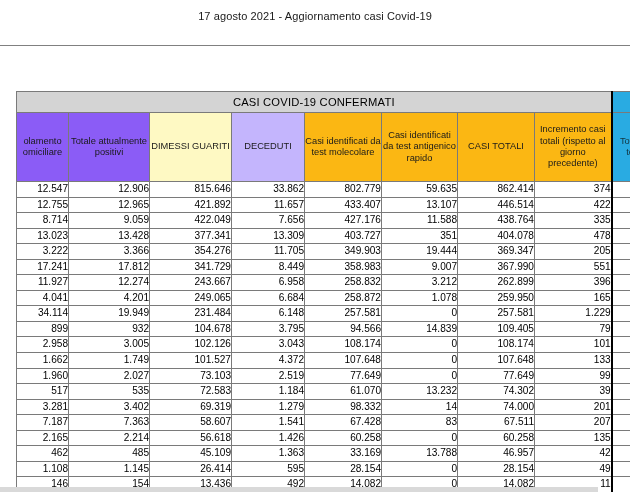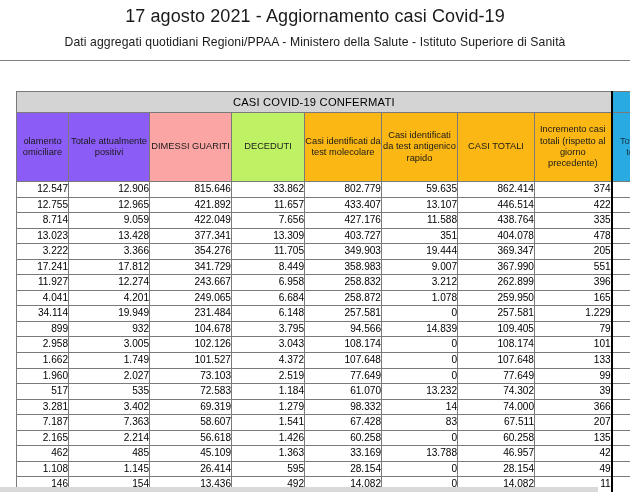--- a/index.html
+++ b/index.html
@@ -8,21 +8,21 @@
     font-family:"Liberation Sans",sans-serif;color:#000;
   }
   .page{position:relative;width:630px;height:492px;background:#fff;}
 
   
   .titles{padding-top:8px;}
   .title-line{
     text-align:center;font-size:13px;color:#1a1a1a;
     line-height:17px;letter-spacing:.1px;
   }
-  .title-main{font-size:18px;margin-bottom:9px;}
+  .title-main{font-size:11px;margin-bottom:20px;}
   .title-sub{font-size:12.2px;}
   .title-rule{
     margin-top:9px;border-top:1.6px solid #808080;width:630px;
   }
 
   
   .table-wrap{position:absolute;left:16px;top:91px;width:630px;}
   table.grid{
     border-collapse:collapse;table-layout:fixed;width:636px;
     font-size:9.6px;
@@ -47,22 +47,22 @@
     font-weight:bold;font-size:11.2px;text-align:center;color:#000;
     letter-spacing:.2px;
   }
   .blue-head-cell{background:#29abe2;}
 
   .hcell{
     height:68px;vertical-align:middle;text-align:center;
     font-size:9.3px;line-height:11.4px;padding:0 3px;color:#1a1a1a;
   }
   .h-grey{background:#8b5cf6;}
-  .h-green{background:#fca5a5;color:#1a1a1a;}
-  .h-red{background:#bef264;color:#1a1a1a;}
+  .h-green{background:#fef9c3;color:#1a1a1a;}
+  .h-red{background:#c4b5fd;color:#1a1a1a;}
   .h-orange{background:#fbb713;color:#1a1a1a;}
   .h-blue{background:#29abe2;color:#12343f;}
 
   td.num{
     height:14.55px;line-height:14.55px;text-align:right;
     padding:0 4px 0 2px;font-size:10.1px;background:#fff;color:#000;
     white-space:nowrap;
   }
 
   
@@ -72,21 +72,20 @@
     background:#d9d9d9;
   }
 </style>
 </head>
 <body>
 
 <div class="page">
 
   <div class="titles">
     <div class="title-line title-main">17 agosto 2021 - Aggiornamento casi Covid-19</div>
-    <div class="title-line title-sub">Dati aggregati quotidiani Regioni/PPAA - Ministero della Salute - Istituto Superiore di Sanità</div>
     <div class="title-rule"></div>
   </div>
 
   <div class="table-wrap">
     <table class="grid">
       <colgroup>
         <col class="c0">
           <col class="c1">
           <col class="c2">
           <col class="c3">
@@ -269,21 +268,21 @@
             <td class="num sep-left"></td>
           </tr>
           <tr>
             <td class="num">3.281</td>
             <td class="num">3.402</td>
             <td class="num">69.319</td>
             <td class="num">1.279</td>
             <td class="num">98.332</td>
             <td class="num">14</td>
             <td class="num">74.000</td>
-            <td class="num">366</td>
+            <td class="num">201</td>
             <td class="num sep-left"></td>
           </tr>
           <tr>
             <td class="num">7.187</td>
             <td class="num">7.363</td>
             <td class="num">58.607</td>
             <td class="num">1.541</td>
             <td class="num">67.428</td>
             <td class="num">83</td>
             <td class="num">67.511</td>

